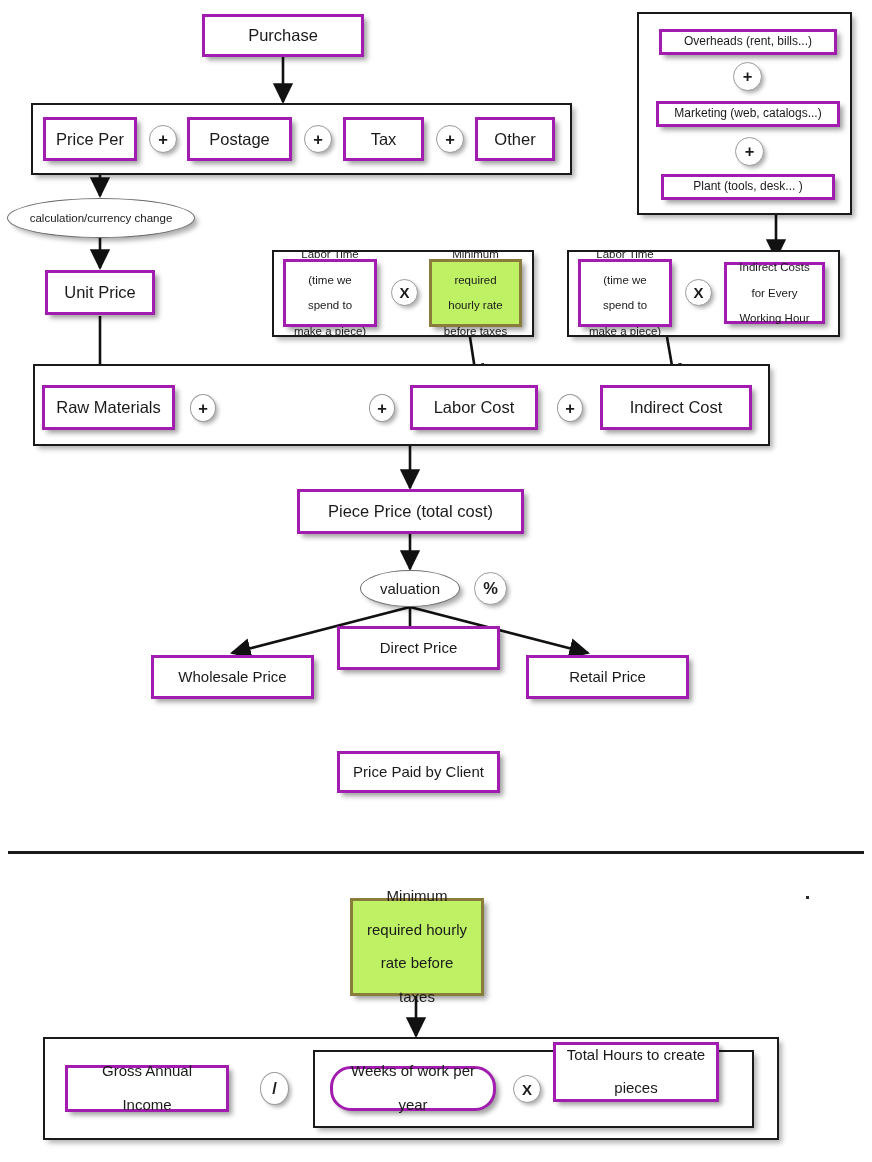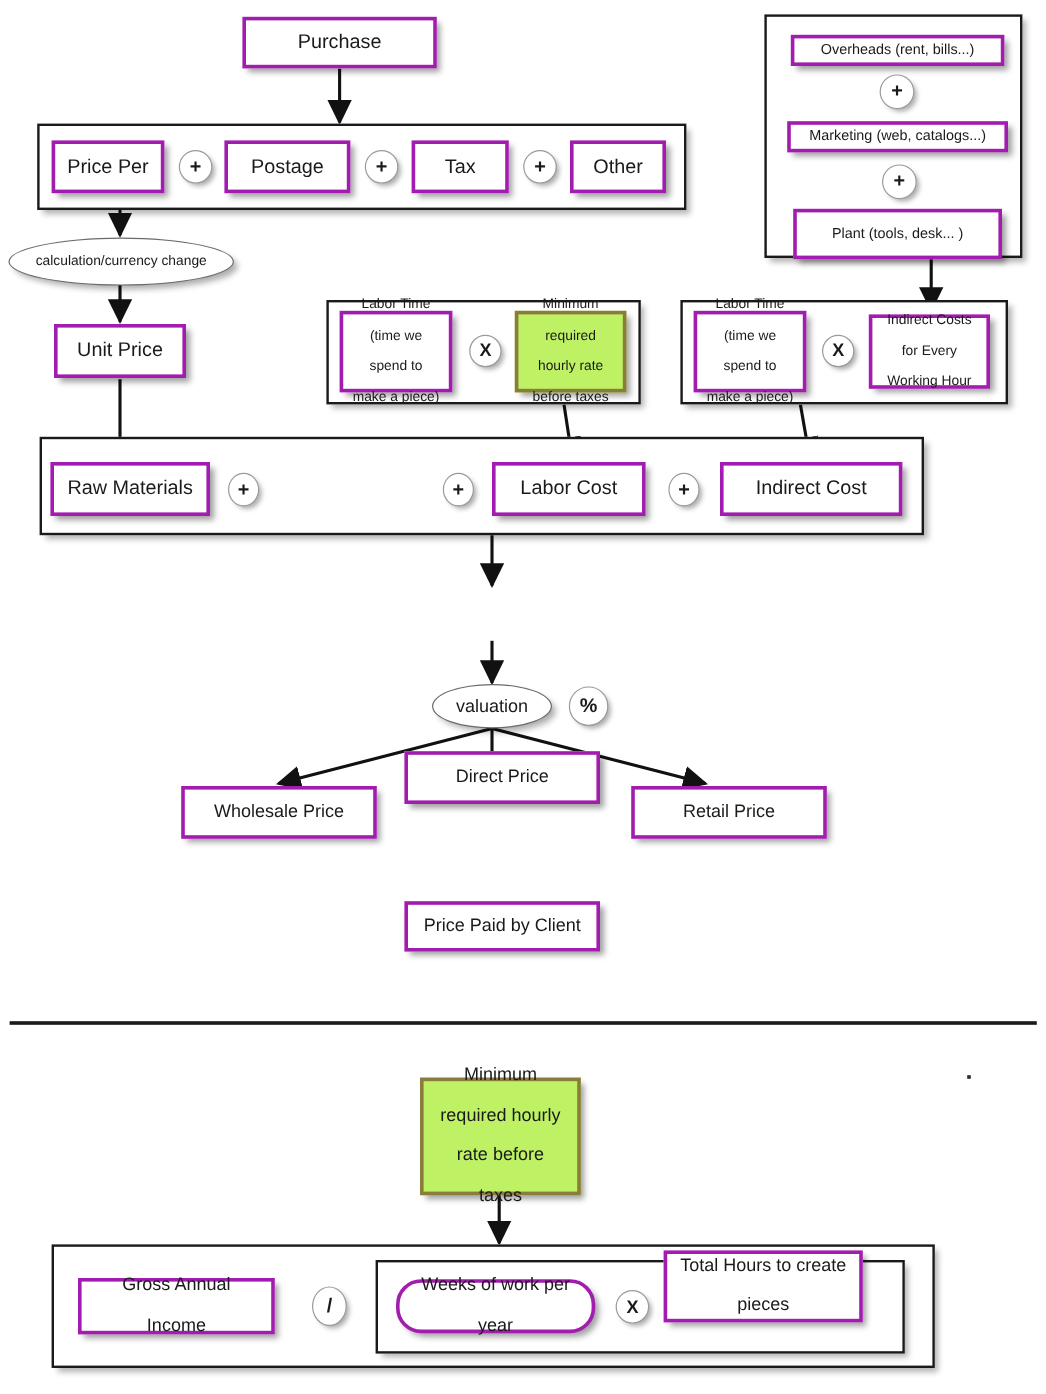--- a/index.html
+++ b/index.html
@@ -174,21 +174,21 @@
   </div>
   <div class="op fs18" style="left:733px;top:62px;width:29px;height:29px;">
     <span>+</span>
   </div>
   <div class="node fs12" style="left:656px;top:101px;width:184px;height:26px;">
     <span>Marketing (web, catalogs...)</span>
   </div>
   <div class="op fs18" style="left:735px;top:137px;width:29px;height:29px;">
     <span>+</span>
   </div>
-  <div class="node fs12" style="left:661px;top:174px;width:174px;height:42px;">
+  <div class="node fs12" style="left:661px;top:174px;width:174px;height:26px;">
     <span>Plant (tools, desk... )</span>
   </div>
 
   <div class="group" style="left:272px;top:250px;width:262px;height:87px;"></div>
 
   <div class="node fs11" style="left:283px;top:259px;width:94px;height:68px;">
     <span><span>Labor Time</span><br><span>(time we</span><br><span>spend to</span><br><span>make a piece)</span></span>
   </div>
   <div class="op fs15" style="left:391px;top:279px;width:27px;height:27px;">
     <span>X</span>
@@ -223,20 +223,23 @@
   <div class="node fs18" style="left:410px;top:385px;width:128px;height:45px;">
     <span>Labor Cost</span>
   </div>
   <div class="op fs18" style="left:557px;top:394px;width:26px;height:28px;">
     <span>+</span>
   </div>
   <div class="node fs18" style="left:600px;top:385px;width:152px;height:45px;">
     <span>Indirect Cost</span>
   </div>
 
+  <div class="node fs18" style="left:297px;top:489px;width:227px;height:45px;">
+    <span>Piece Price (total cost)</span>
+  </div>
 
   <div class="ellipse fs15" style="left:360px;top:570px;width:100px;height:37px;">
     <span>valuation</span>
   </div>
   <div class="op fs18" style="left:474px;top:572px;width:33px;height:33px;">
     <span>%</span>
   </div>
 
   <div class="node fs15" style="left:151px;top:655px;width:163px;height:44px;">
     <span>Wholesale Price</span>

